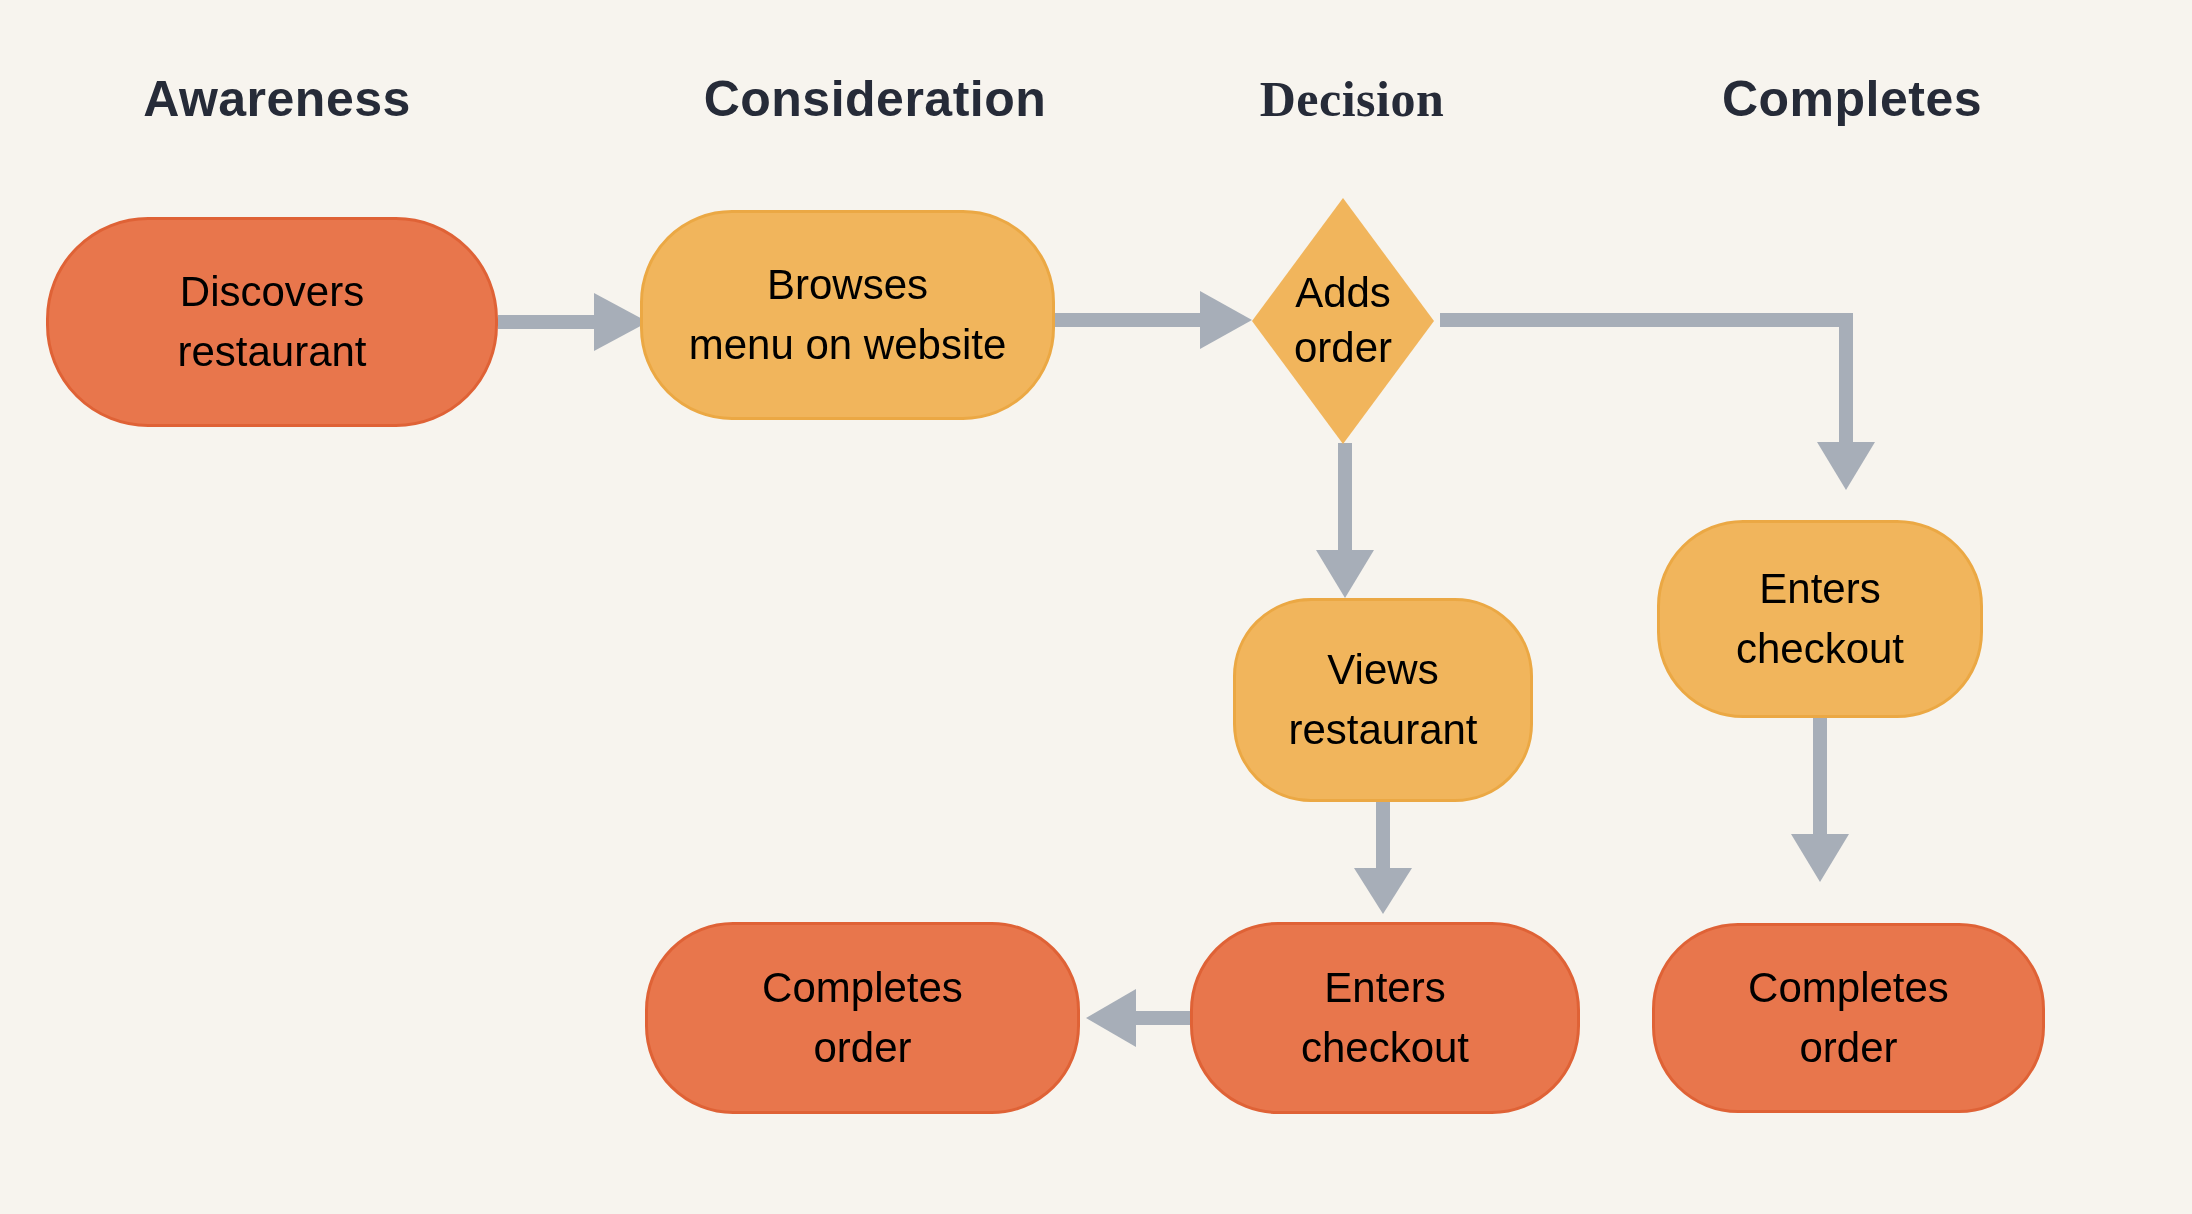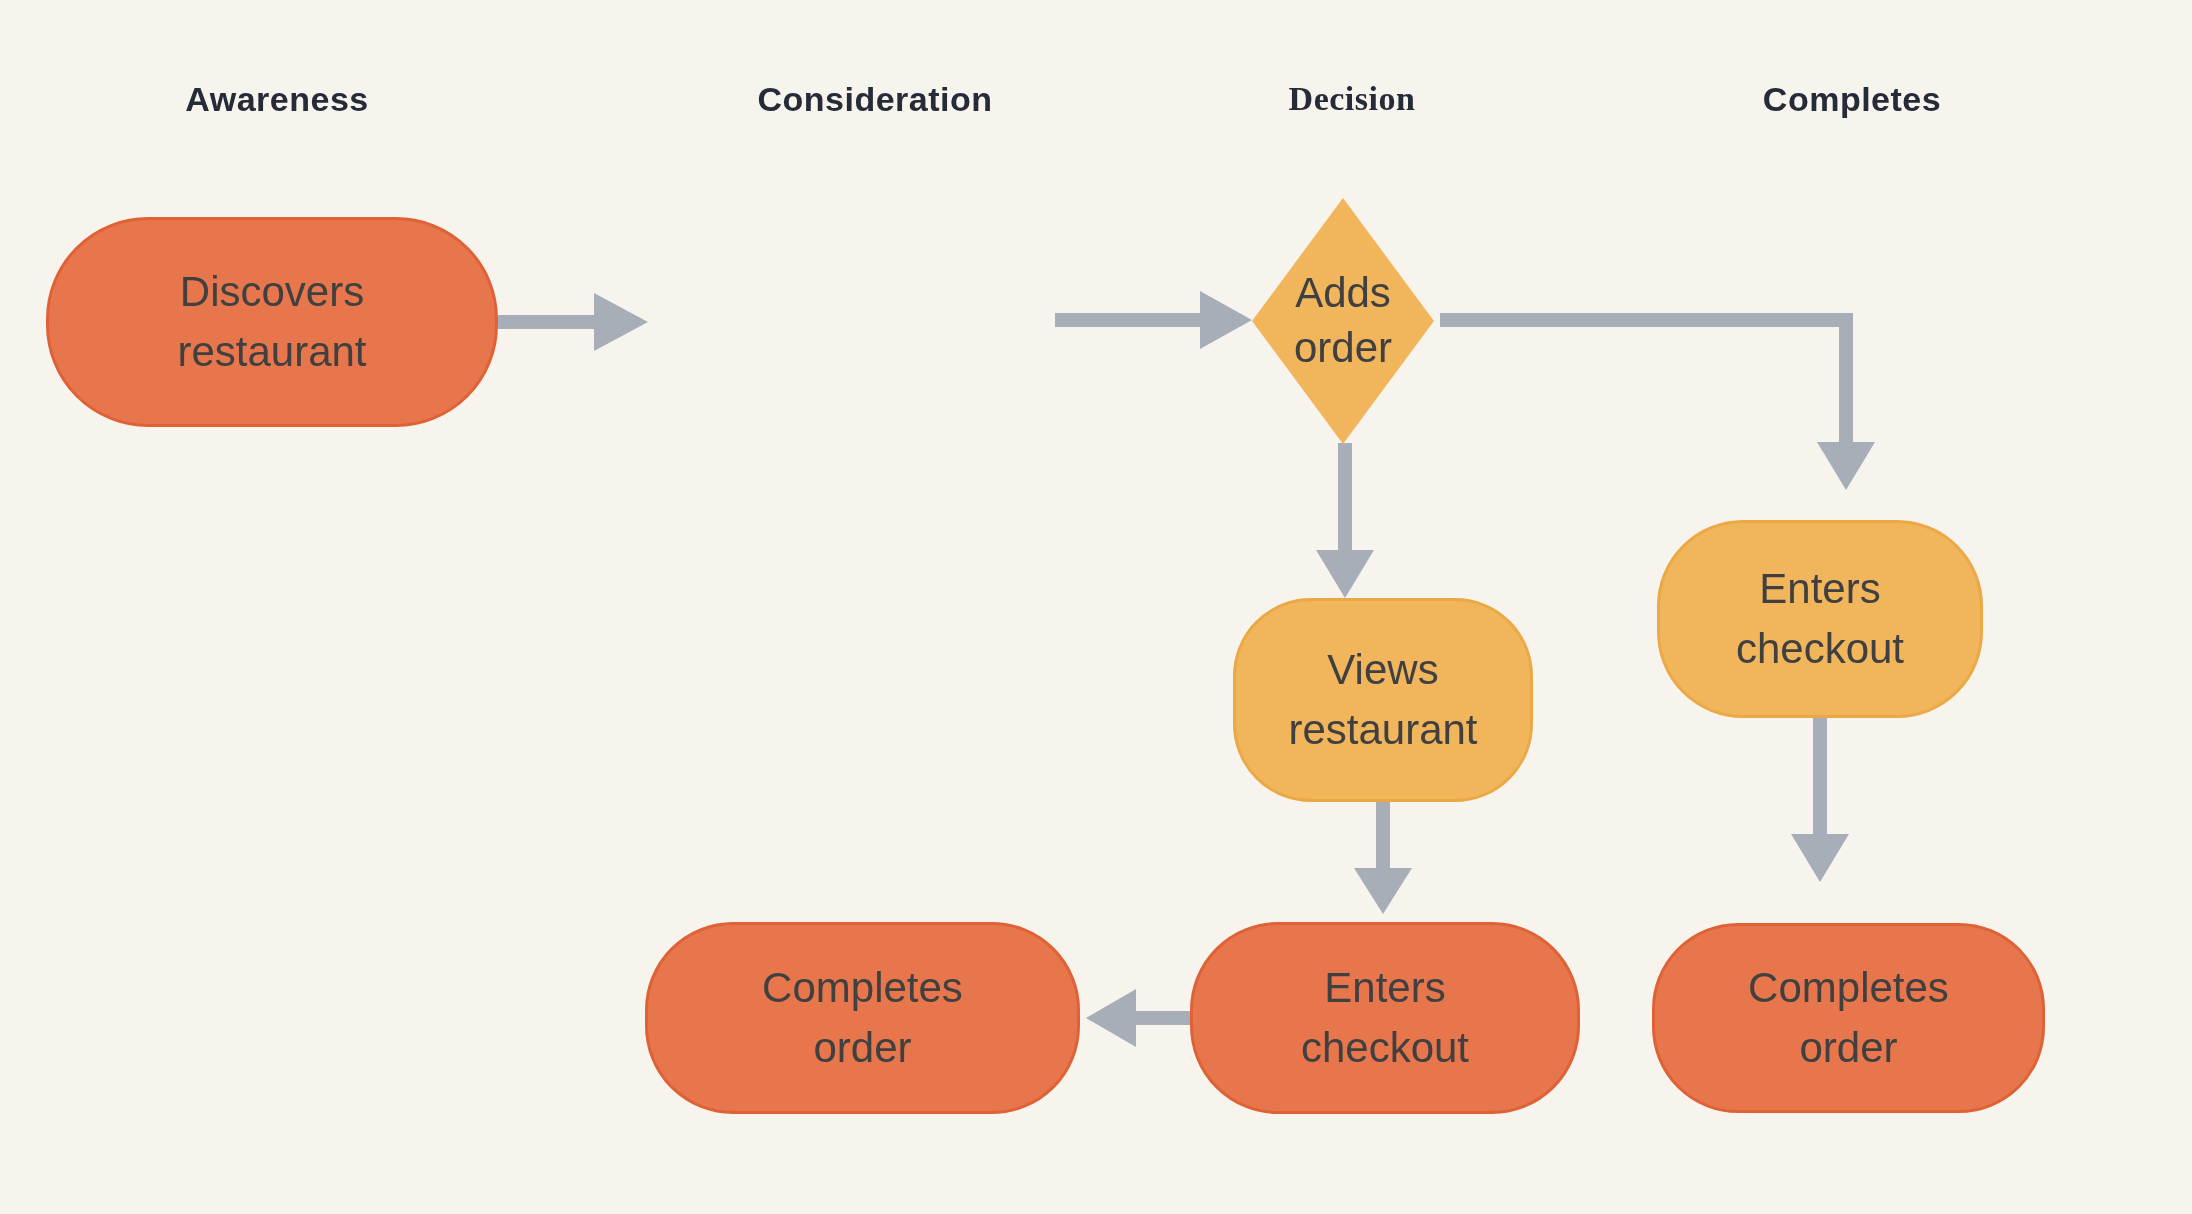--- a/index.html
+++ b/index.html
@@ -13,21 +13,21 @@
     width: 2192px; height: 1214px;
     background: #F7F4EE;
     overflow: hidden;
   }
 
   
   .stage-header {
     position: absolute;
     top: 66px; height: 66px; width: 400px;
     display: flex; align-items: center; justify-content: center;
-    font-size: 34px; font-weight: 700;
+    font-size: 50px; font-weight: 700;
     color: #262B38; letter-spacing: 0.5px;
   }
   .h-awareness     { left: 77px; }
   .h-consideration { left: 675px; }
   .h-decision      { left: 1152px; font-family: Liberation Serif, serif; }
   .h-purchase      { left: 1652px; }
 
   
   svg.arrows {
     position: absolute; left: 0; top: 0;
@@ -38,21 +38,21 @@
   svg.arrows .head  { fill: #A7AEB8; stroke: none; }
 
   
   .node {
     position: absolute;
     display: flex; flex-direction: column;
     align-items: center; justify-content: center;
     text-align: center;
     font-size: 42px; font-weight: 500;
     line-height: 1.42;
-    color: #404040;
+    color: #000000;
     box-sizing: border-box;
   }
   .node span { display: block; }
   .pill.orange { background: #E8764C; border: 3px solid #DF6236; }
   .pill.yellow { background: #F1B55C; border: 3px solid #EBA844; }
   .diamond.yellow { background: #F1B55C; }
 
   .n-discovers   { left: 46px;   top: 217px; width: 452px; height: 210px; border-radius: 102px; }
   .n-browses     { left: 640px;  top: 210px; width: 415px; height: 210px; border-radius: 92px; }
   .n-adds-items  {
@@ -106,20 +106,24 @@
       <line class="shaft" x1="1820" y1="718" x2="1820" y2="834"></line>
       <polygon class="head" points="1791,834 1849,834 1820,882"></polygon>
     </g>
   </svg>
 
   <div class="node pill orange n-discovers">
     <span>Discovers</span>
     <span>restaurant</span>
   </div>
 
+  <div class="node pill yellow n-browses">
+    <span>Browses</span>
+    <span>menu on website</span>
+  </div>
 
   <div class="node diamond yellow n-adds-items">
     <span>Adds</span>
     <span>order</span>
   </div>
 
   <div class="node pill yellow n-views">
     <span>Views</span>
     <span>restaurant</span>
   </div>

